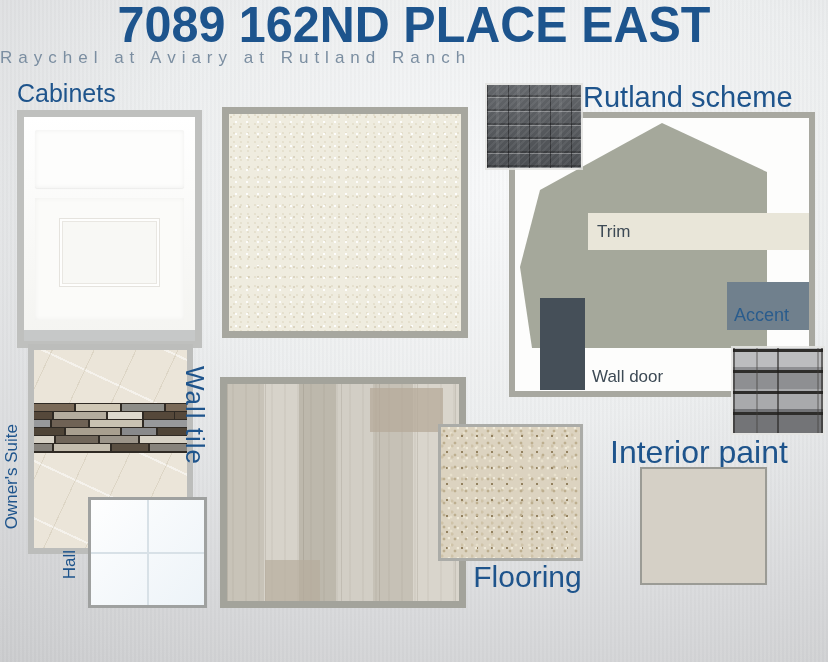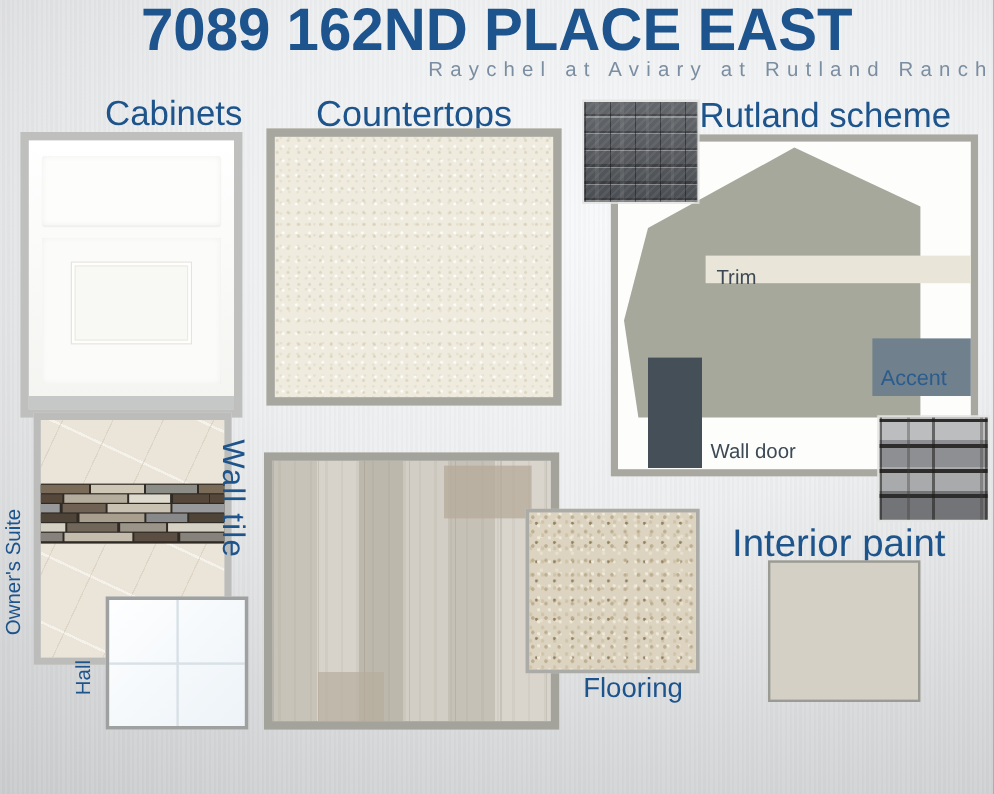--- a/index.html
+++ b/index.html
@@ -7,29 +7,29 @@
     position:relative;width:828px;height:662px;overflow:hidden;
     font-family:Liberation Sans, sans-serif;
     background:
       repeating-linear-gradient(90deg, rgba(255,255,255,.035) 0 2px, rgba(0,0,0,.015) 2px 4px),
       radial-gradient(ellipse 120% 95% at 62% 28%, #f8f9fa 0%, #eceeef 38%, #d9dadc 68%, #c6c7c9 100%);
   }
   .abs{position:absolute;}
   
   .title{top:1px;left:0;width:828px;text-align:center;font-size:50px;line-height:48px;
          font-weight:bold;color:#1d548d;letter-spacing:0;transform:scaleX(.97);}
-  .subtitle{top:48px;left:0;width:828px;text-align:right;font-size:17px;color:#7b8ea1;
+  .subtitle{top:48px;left:0;width:828px;text-align:left;font-size:17px;color:#7b8ea1;
             letter-spacing:6px;font-weight:normal;}
   
   .heading{color:#1e548c;white-space:nowrap;line-height:1;}
-  .h-cabinets{left:17px;top:81px;width:185px;text-align:right;font-size:29px;}
+  .h-cabinets{left:17px;top:81px;width:185px;text-align:left;font-size:25px;}
   .h-countertops{left:222px;top:81px;width:246px;text-align:center;font-size:30px;}
   .h-exterior{left:583px;top:83px;font-size:29px;}
   .h-interior{left:610px;top:436px;font-size:32px;}
-  .h-flooring{left:455px;top:562px;width:145px;text-align:center;font-size:23px;}
+  .h-flooring{left:455px;top:562px;width:145px;text-align:center;font-size:30px;}
   
   .cabinet-frame{left:17px;top:110px;width:185px;height:238px;background:#bfc0be;
                  padding:7px;box-sizing:border-box;}
   .cabinet-img{width:100%;height:100%;position:relative;
                background:linear-gradient(180deg,#ffffff 0%,#f8f8f6 60%,#f4f4f1 100%);}
   .cab-drawer{position:absolute;left:11px;right:11px;top:13px;height:58px;background:#fdfdfc;
               border-radius:2px;box-shadow:inset 0 0 5px rgba(0,0,0,.06),0 1px 1px rgba(0,0,0,.06);}
   .cab-door{position:absolute;left:11px;right:11px;top:81px;bottom:21px;background:#fbfbf9;
             box-shadow:inset 0 0 5px rgba(0,0,0,.05);}
   .cab-door-panel{position:absolute;left:25px;right:25px;top:21px;bottom:34px;background:#f8f8f5;
@@ -41,21 +41,21 @@
     background-image:
       radial-gradient(circle at 2px 3px, rgba(205,195,168,.55) 1px, transparent 1.4px),
       radial-gradient(circle at 7px 8px, rgba(255,255,255,.9) 1px, transparent 1.4px),
       radial-gradient(circle at 5px 1px, rgba(220,212,190,.5) 1px, transparent 1.3px);
     background-size:9px 10px,11px 12px,7px 9px;}
   
   .exterior-frame{left:509px;top:112px;width:306px;height:285px;border:6px solid #a8a8a0;
                   background:#fdfdfc;box-sizing:border-box;}
   .exterior-inner{position:absolute;inset:0;}
   .house-svg{position:absolute;left:0;top:0;}
-  .trim-band{position:absolute;left:73px;top:95px;right:0;height:23px;background:#e9e6d9;}
+  .trim-band{position:absolute;left:73px;top:95px;right:0;height:37px;background:#e9e6d9;}
   .trim-label{position:absolute;left:9px;top:9px;font-size:17px;color:#3d4a55;}
   .accent-rect{position:absolute;left:212px;top:164px;width:82px;height:48px;background:#70808d;}
   .accent-label{position:absolute;left:7px;bottom:4px;font-size:18px;color:#2a5c8d;}
   .door-rect{position:absolute;left:25px;top:180px;width:45px;height:92px;background:#454f58;}
   .door-label{position:absolute;left:77px;top:249px;font-size:17px;color:#3d4a55;}
   .shingle{left:487px;top:85px;width:94px;height:83px;box-shadow:0 0 0 2px rgba(225,225,223,.8);
     background-color:#56595d;
     background-image:
       repeating-linear-gradient(135deg, rgba(255,255,255,.06) 0 2px, transparent 2px 5px),
       repeating-linear-gradient(90deg, rgba(20,20,22,.5) 0 1px, transparent 1px 21px),
@@ -131,21 +131,20 @@
   <div class="abs cabinet-frame">
     <div class="cabinet-img">
       <div class="cab-drawer"></div>
       <div class="cab-door">
         <div class="cab-door-panel"></div>
       </div>
       <div class="cab-base"></div>
     </div>
   </div>
 
-  <div class="abs heading h-countertops">Countertops</div>
   <div class="abs counter-frame"></div>
 
   <div class="abs heading h-exterior">Rutland scheme</div>
   <div class="abs exterior-frame">
     <div class="exterior-inner">
       <svg class="house-svg" width="294" height="273" viewBox="0 0 294 273">
         <polygon points="17,230 5,149 25,72 147,5 252,54 252,230" fill="#a5a89b"></polygon>
       </svg>
       <div class="trim-band">
         <span class="trim-label">Trim</span>

